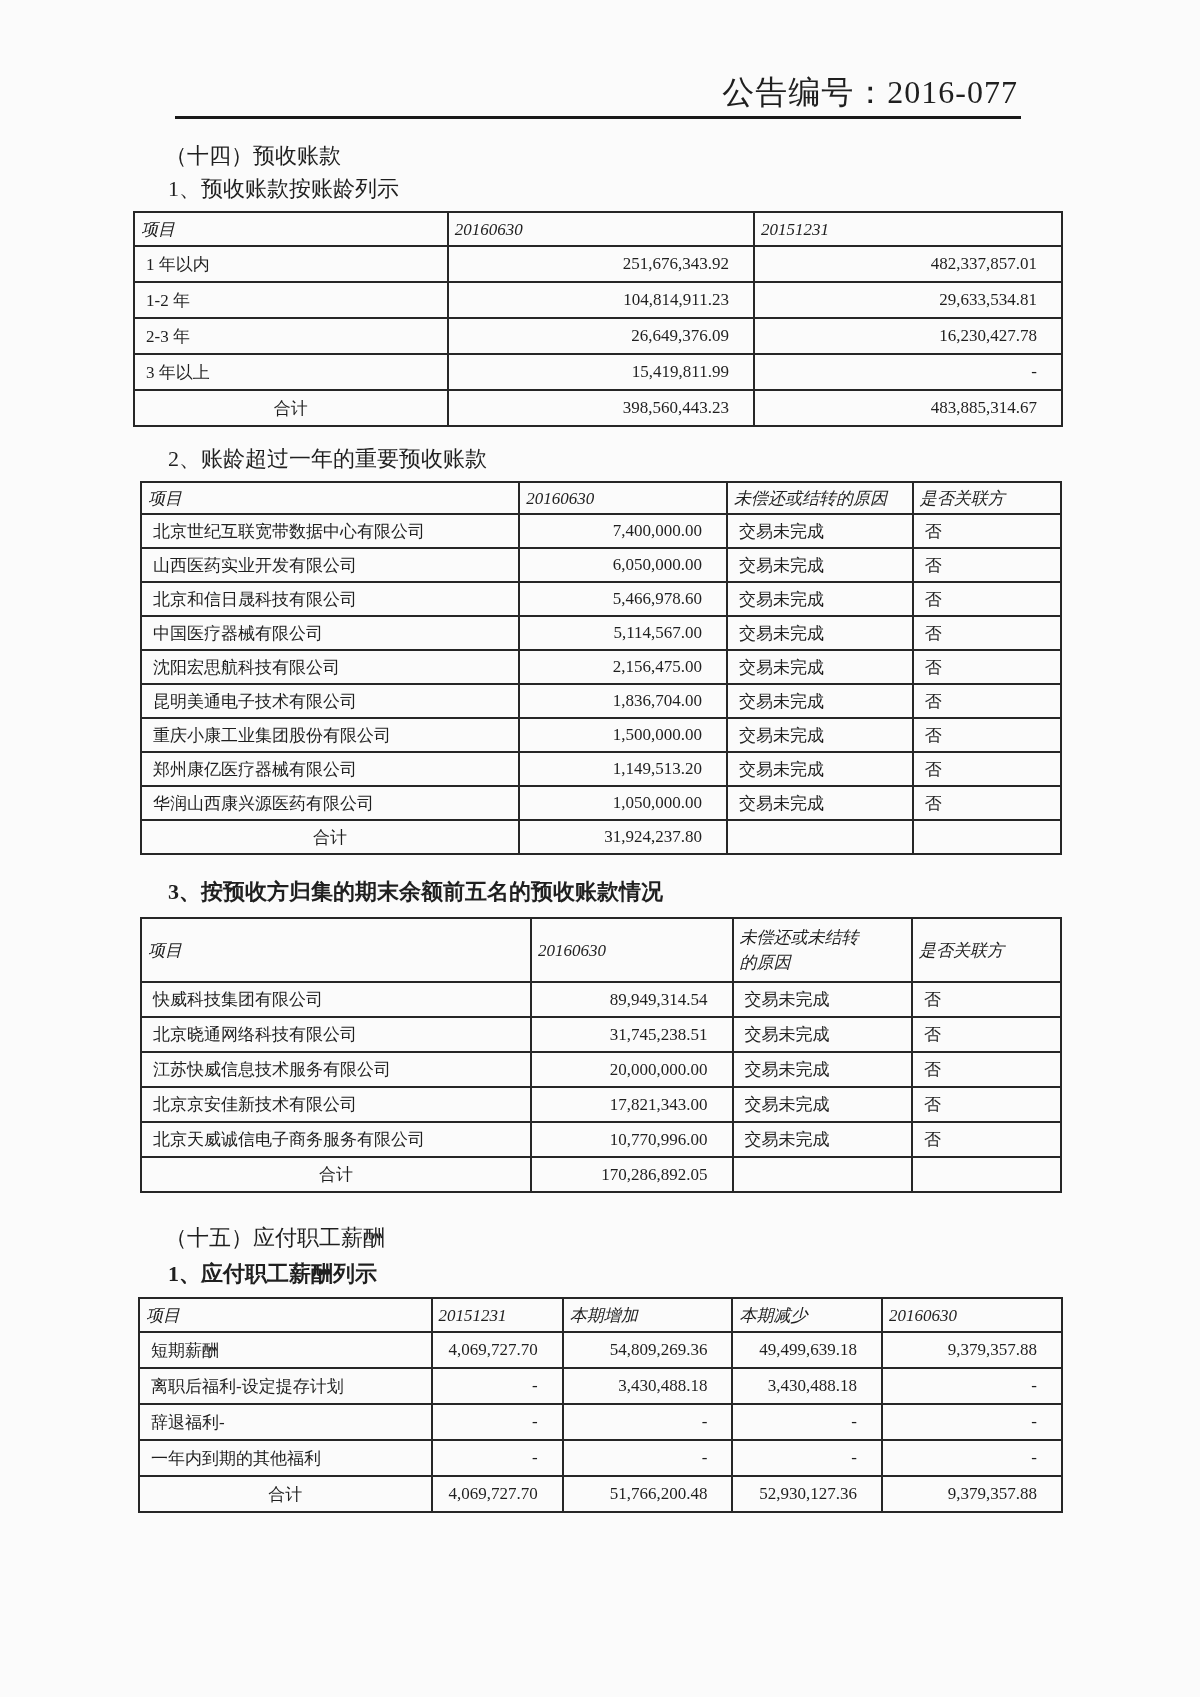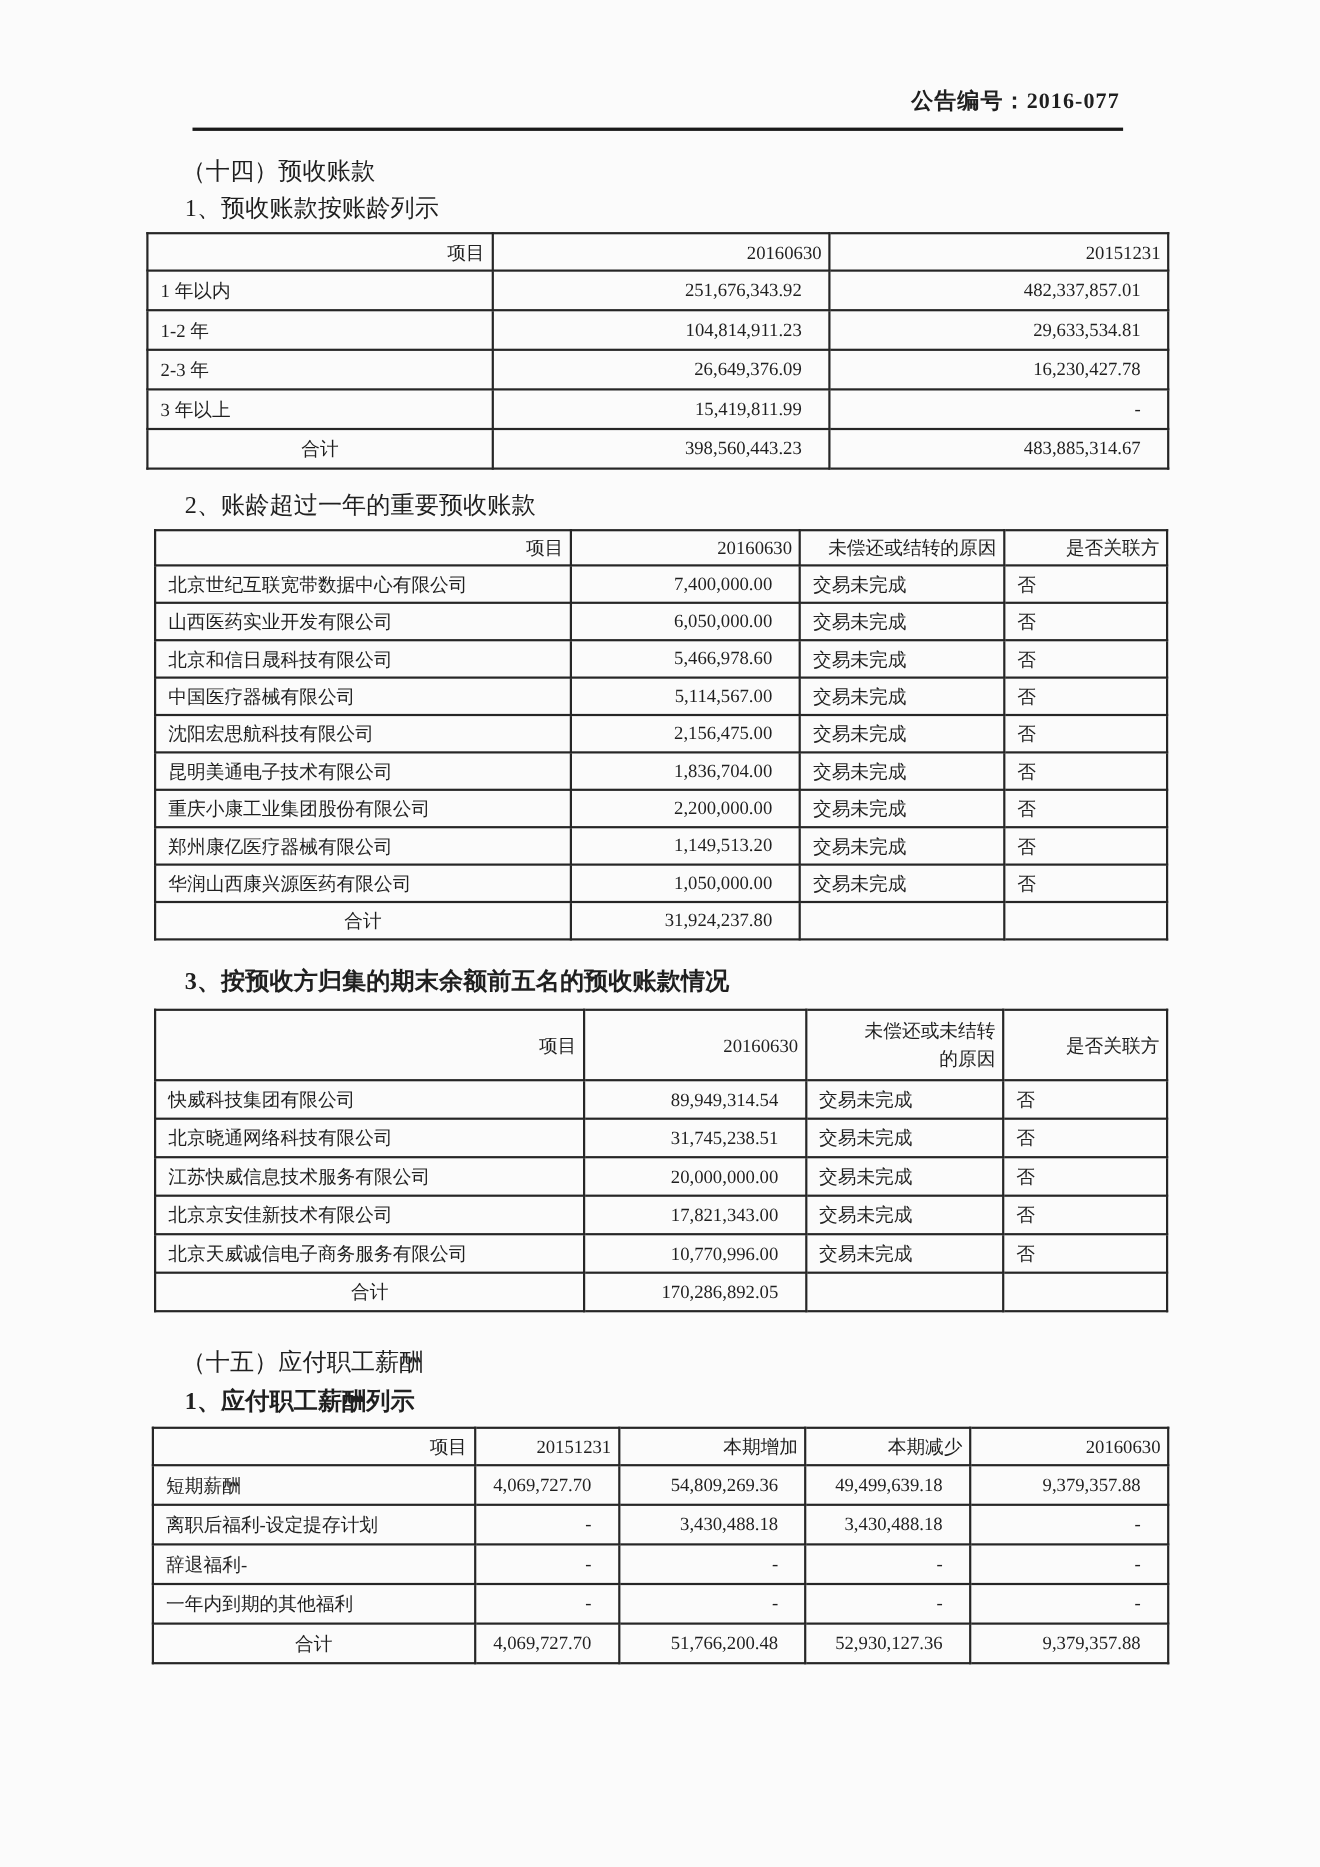--- a/index.html
+++ b/index.html
@@ -7,22 +7,22 @@
     width:1200px;height:1697px;
     background:#fbfbfb;
     color:#1f1f1f;
     font-family:"Liberation Serif","DejaVu Serif",serif;
     position:relative;
     overflow:hidden;
   }
   .doc-no{
     margin:76px 182px 0 0;
     text-align:right;
-    font-size:20px;
-    font-weight:bold;
+    font-size:32px;
+    font-weight:normal;
     line-height:32px;
     letter-spacing:1px;
   }
   .rule{
     margin:8px 0 0 175px;
     width:846px;height:3px;
     background:#191919;
   }
   .h-major{
     font-size:22px;line-height:30px;
@@ -42,24 +42,25 @@
     table-layout:fixed;
     font-size:17px;
   }
   .doc-table th,.doc-table td{
     border:2px solid #262626;
     font-weight:normal;
     overflow:hidden;
     white-space:nowrap;
   }
   .doc-table th{
-    text-align:right;
+    text-align:left;
     padding:0 6px;
     white-space:pre-line;
     line-height:25px;
+    font-style:italic;
   }
   .doc-table td.al-l{text-align:left;padding-left:11px;padding-right:4px;}
   .doc-table td.al-r{text-align:right;padding-right:24px;padding-left:4px;}
   .doc-table td.al-c{text-align:center;padding:0 4px;}
 
   table.t1{margin:7px 0 0 133px;width:930px;}
   table.t2{margin:7px 0 0 140px;width:922px;}
   table.t3{margin:10px 0 0 140px;width:922px;}
   table.t4{margin:8px 0 0 138px;width:925px;}
 
@@ -169,21 +170,21 @@
         <td class="al-l">否</td>
       </tr>
       <tr>
         <td class="al-l">昆明美通电子技术有限公司</td>
         <td class="al-r">1,836,704.00</td>
         <td class="al-l">交易未完成</td>
         <td class="al-l">否</td>
       </tr>
       <tr>
         <td class="al-l">重庆小康工业集团股份有限公司</td>
-        <td class="al-r">2,200,000.00</td>
+        <td class="al-r">1,500,000.00</td>
         <td class="al-l">交易未完成</td>
         <td class="al-l">否</td>
       </tr>
       <tr>
         <td class="al-l">郑州康亿医疗器械有限公司</td>
         <td class="al-r">1,149,513.20</td>
         <td class="al-l">交易未完成</td>
         <td class="al-l">否</td>
       </tr>
       <tr>

